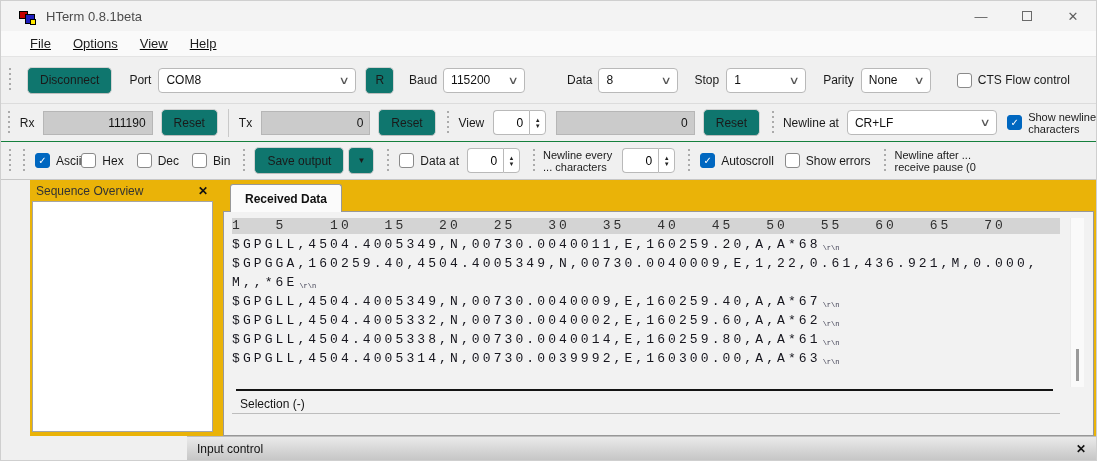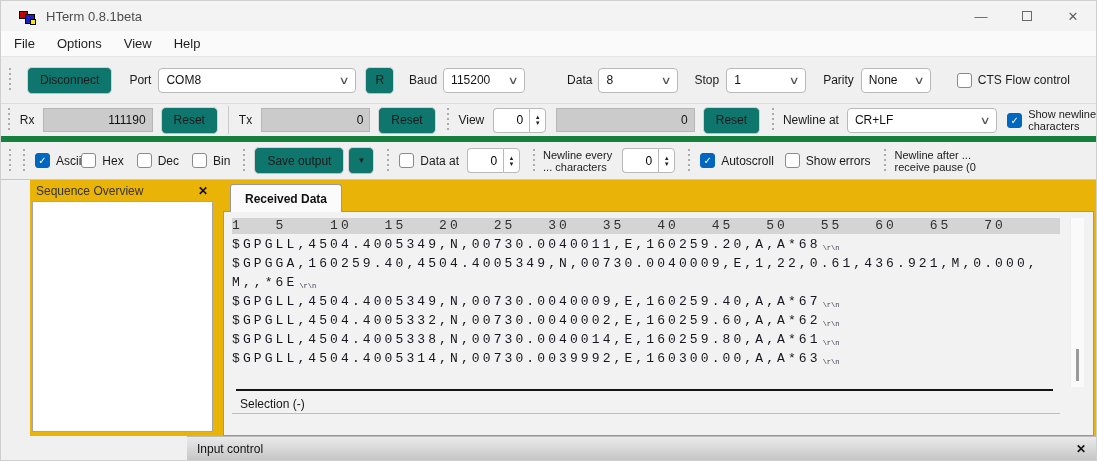--- a/index.html
+++ b/index.html
@@ -13,27 +13,27 @@
   #app-icon .sq { position:absolute; border:1px solid #000; }
   #app-icon .red { left:0; top:3px; width:9px; height:8px; background:#c40000; z-index:1; }
   #app-icon .blue { left:6px; top:6px; width:10px; height:10px; background:#1f1fbf; z-index:2; }
   #app-icon .yellow { left:11px; top:11px; width:6px; height:6px; background:#ffe800; z-index:3; }
   #title-text { margin-left:10px; font-size:13px; color:#4c4c4c; }
   #win-controls { position:absolute; right:0; top:0; height:30px; display:flex; }
   .win-btn { width:46px; height:30px; display:flex; align-items:center; justify-content:center; color:#5f5f5f; font-size:13px; }
   .max-glyph { width:10px; height:10px; border:1px solid #6a6a6a; display:inline-block; }
 
   
-  #menubar { position:absolute; left:0; top:30px; right:0; height:26px; background:#fafafa; border-bottom:1px solid #e4e4e4; display:flex; align-items:center; padding-left:2px; }
+  #menubar { position:absolute; left:0; top:30px; right:0; height:26px; background:#fafafa; border-bottom:1px solid #e4e4e4; display:flex; align-items:center; padding-left:18px;text-decoration:underline; }
   .menu-item { padding:0 11px; font-size:13px; color:#1d1d1d; height:100%; display:flex; align-items:center; }
 
   
   .toolbar { position:absolute; left:0; right:0; background:#f0f0f0; display:flex; align-items:center; }
   #tb1 { top:56px; height:47px; border-bottom:1px solid #dcdcdc; }
-  #tb2 { top:103px; height:38px; border-bottom:6px solid #15803d; }
+  #tb2 { top:103px; height:38px; border-bottom:1px solid #15803d; }
   #tb3 { top:141px; height:38px; border-bottom:1px solid #c7c7c7; }
   .grip { width:3px; height:24px; margin-left:7px; background:repeating-linear-gradient(to bottom,#ababab 0 2px,transparent 2px 5px); background-size:2px 100%; background-repeat:no-repeat; background-position:center; }
   .vsep { width:1px; height:28px; background:#c9c9c9; }
   .lbl { font-size:12px; color:#1a1a1a; white-space:nowrap; }
   .lbl2 { font-size:11px; line-height:12px; color:#1a1a1a; white-space:nowrap; }
   .lbl2 span { display:block; }
   .btn { background:#0f766e; border:1px solid #d2d2d2; border-bottom-color:#bdbdbd; border-radius:5px; font-size:12px; color:#1a1a1a; height:27px; padding:0 12px; display:inline-flex; align-items:center; justify-content:center; white-space:nowrap; }
   .combo { background:#fff; border:1px solid #b9b9b9; border-radius:4px; height:25px; display:inline-flex; align-items:center; justify-content:space-between; font-size:12px; color:#111; padding:0 7px; }
   .chev { color:#555; font-size:11px; transform:scaleX(1.4); }
   .cbrow { display:inline-flex; align-items:center; gap:6px; }

